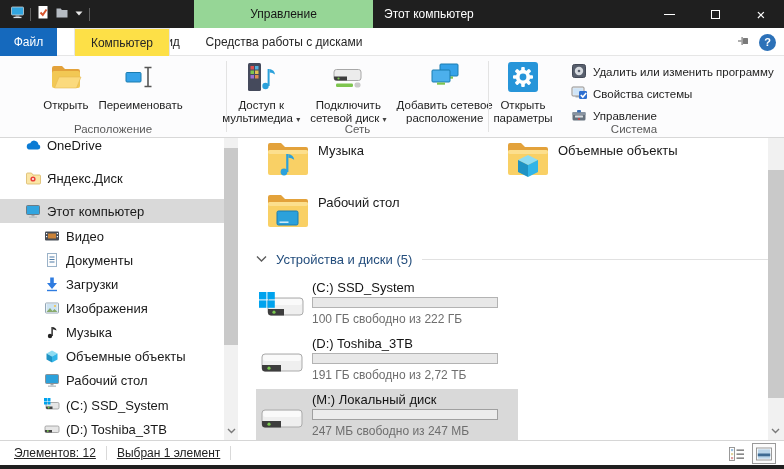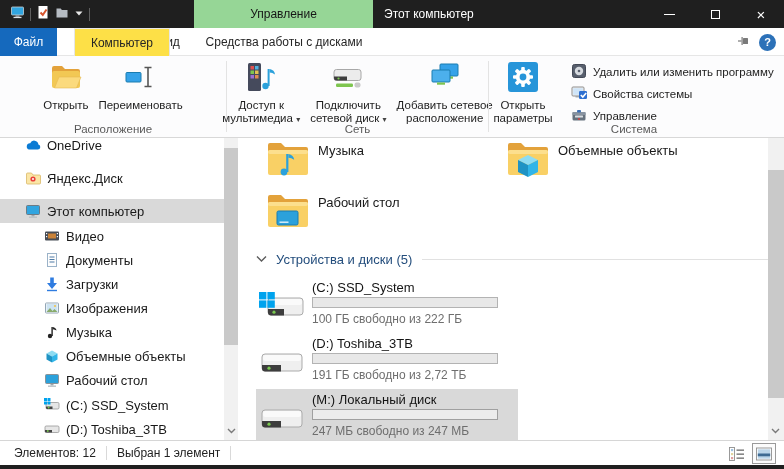--- a/index.html
+++ b/index.html
@@ -80,21 +80,21 @@
   .dtile .dbar { position:absolute; left:56px; top:20px; width:186px; height:11px; background:#e8e8e8; border:1px solid #b3b3b3; }
   .dtile.sel .dbar { background:#ececec; border-color:#a0a0a0; }
   .dtile .dfill { height:100%; width:0; }
   .dtile .dfree { position:absolute; left:56px; top:35px; font-size:12px; color:#6e6e6e; white-space:nowrap; }
 
   .main-scroll { position:absolute; left:768px; top:0; width:16px; height:302px; background:#f1f1f1; }
   .main-thumb { position:absolute; left:0; top:32px; width:16px; height:228px; background:#c9c9c9; }
 
   
   .statusbar { position:absolute; left:0; top:440px; width:784px; height:25px; background:#fff; border-top:1px solid #d6d6d6;
-               display:flex; align-items:center; padding-left:14px; font-size:12px; color:#222; }
+               display:flex; align-items:center; padding-left:14px; font-size:12px; color:#222;text-decoration:underline; }
   .st-sep { width:1px; height:14px; background:#d9d9d9; margin:0 10px; }
   .viewbtns { position:absolute; right:8px; top:2px; display:flex; gap:3px; }
   .viewbtn { width:24px; height:21px; display:flex; align-items:center; justify-content:center; border:1px solid transparent; }
   .viewbtn.active { border-color:#9a9a9a; background:#fcfcfc; }
   .bottom-edge { position:absolute; left:0; bottom:0; width:784px; height:4px; background:#1f1f1f; }
 </style>
 </head>
 <body>
 
 <div class="window">

